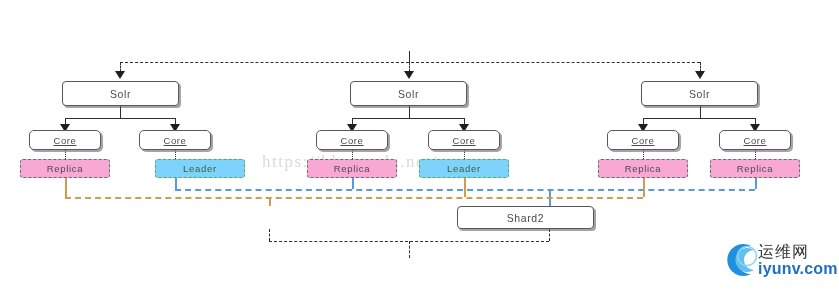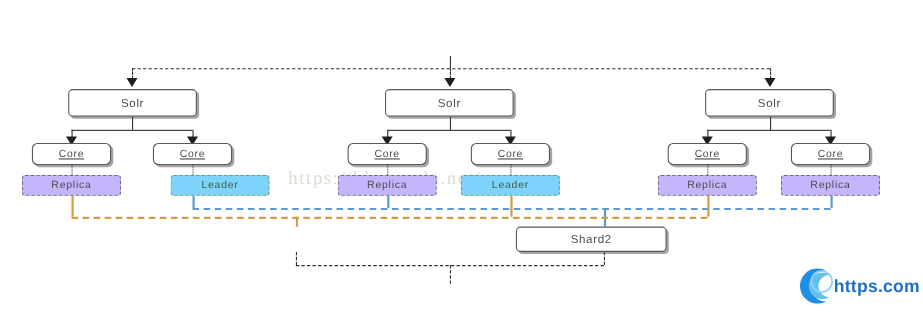--- a/index.html
+++ b/index.html
@@ -30,21 +30,21 @@
     z-index:6;
   }
   .box.small{font-size:9.5px;border-width:1.5px;border-radius:5px;text-decoration:underline;}
 
   
   .leaf{
     position:absolute;
     box-sizing:border-box;
     border:1.6px dashed #6d6d6f;
     border-radius:3px;
-    background:#c4b5fd;
+    background:#f9a8d4;
     color:#4b4b4d;
     font-size:9.5px;
     letter-spacing:.7px;
     display:flex;
     align-items:center;
     justify-content:center;
     white-space:nowrap;
     z-index:6;
   }
   .leaf.leader{background:#7dd3fc;border-color:#5aa85c;color:#3f5f40;}
@@ -193,36 +193,37 @@
   <div class="ln v-blue" style="left:755px;top:178px;height:11px;"></div>
   <div class="ln h-blue" style="left:175px;top:189px;width:580px;"></div>
   <div class="ln v-blue" style="left:549px;top:189px;height:17px;"></div>
 
   <div class="ln v-orange" style="left:65px;top:178px;height:19px;"></div>
   <div class="ln v-orange" style="left:464px;top:178px;height:19px;"></div>
   <div class="ln v-orange" style="left:643px;top:178px;height:19px;"></div>
   <div class="ln h-orange" style="left:65px;top:197px;width:578px;"></div>
   <div class="ln v-orange" style="left:269px;top:197px;height:9px;"></div>
 
-  <div class="box" style="left:469px;top:206px;width:137px;height:23px;">
+  <div class="box" style="left:457px;top:206px;width:137px;height:23px;">
     <span>Shard2</span>
   </div>
 
   <div class="ln v-dash-blk" style="left:269px;top:229px;height:12px;"></div>
   <div class="ln v-dash-blk" style="left:549px;top:229px;height:12px;"></div>
   <div class="ln h-dash-blk" style="left:269px;top:241px;width:280px;"></div>
   <div class="ln v-dash-blk" style="left:409px;top:241px;height:17px;"></div>
 
 
   <div id="logo">
     <div class="swoosh">
       <svg width="40" height="40" viewBox="0 0 40 40" aria-hidden="true">
         <path d="M27 6 A16 16 0 1 0 27 34 A13 13 0 1 1 27 6 Z" fill="#1f8fe0"></path>
         <path d="M30 10 A12 12 0 1 0 30 30 A9.5 9.5 0 1 1 30 10 Z" fill="#62c0ef"></path>
         <circle cx="23" cy="16" r="9.5" fill="none" stroke="#8fd4f5" stroke-width="1.6"></circle>
       </svg>
     </div>
     <div class="logo-text">
-      <span class="en">https.com</span>
+      <span class="cn">运维网</span>
+      <span class="en">iyunv.com</span>
     </div>
   </div>
 
 </div>
 
 </body></html>

